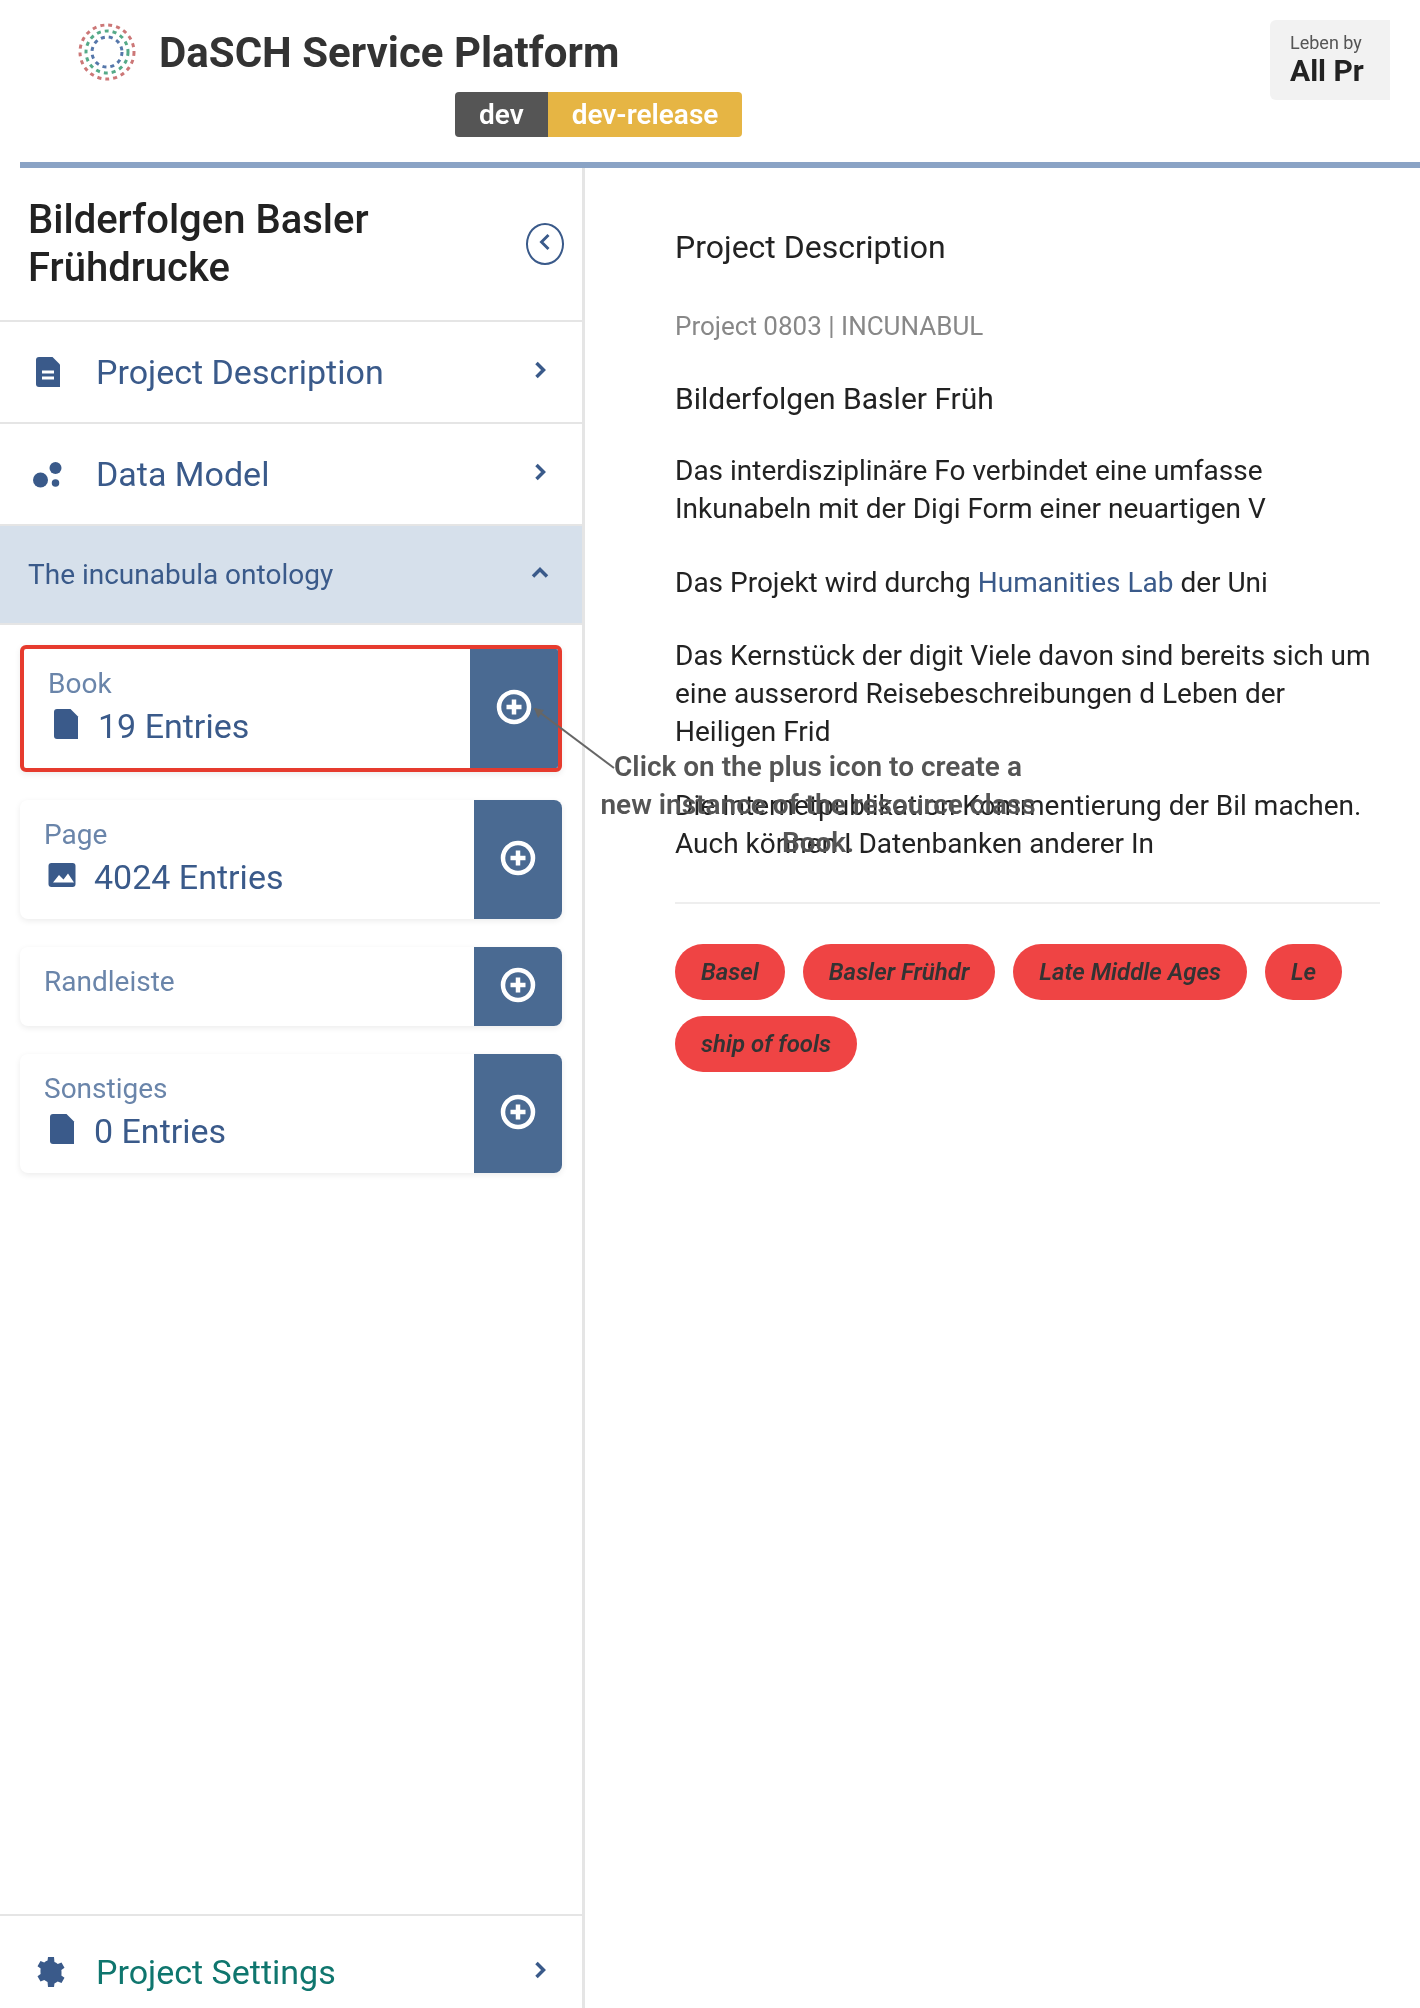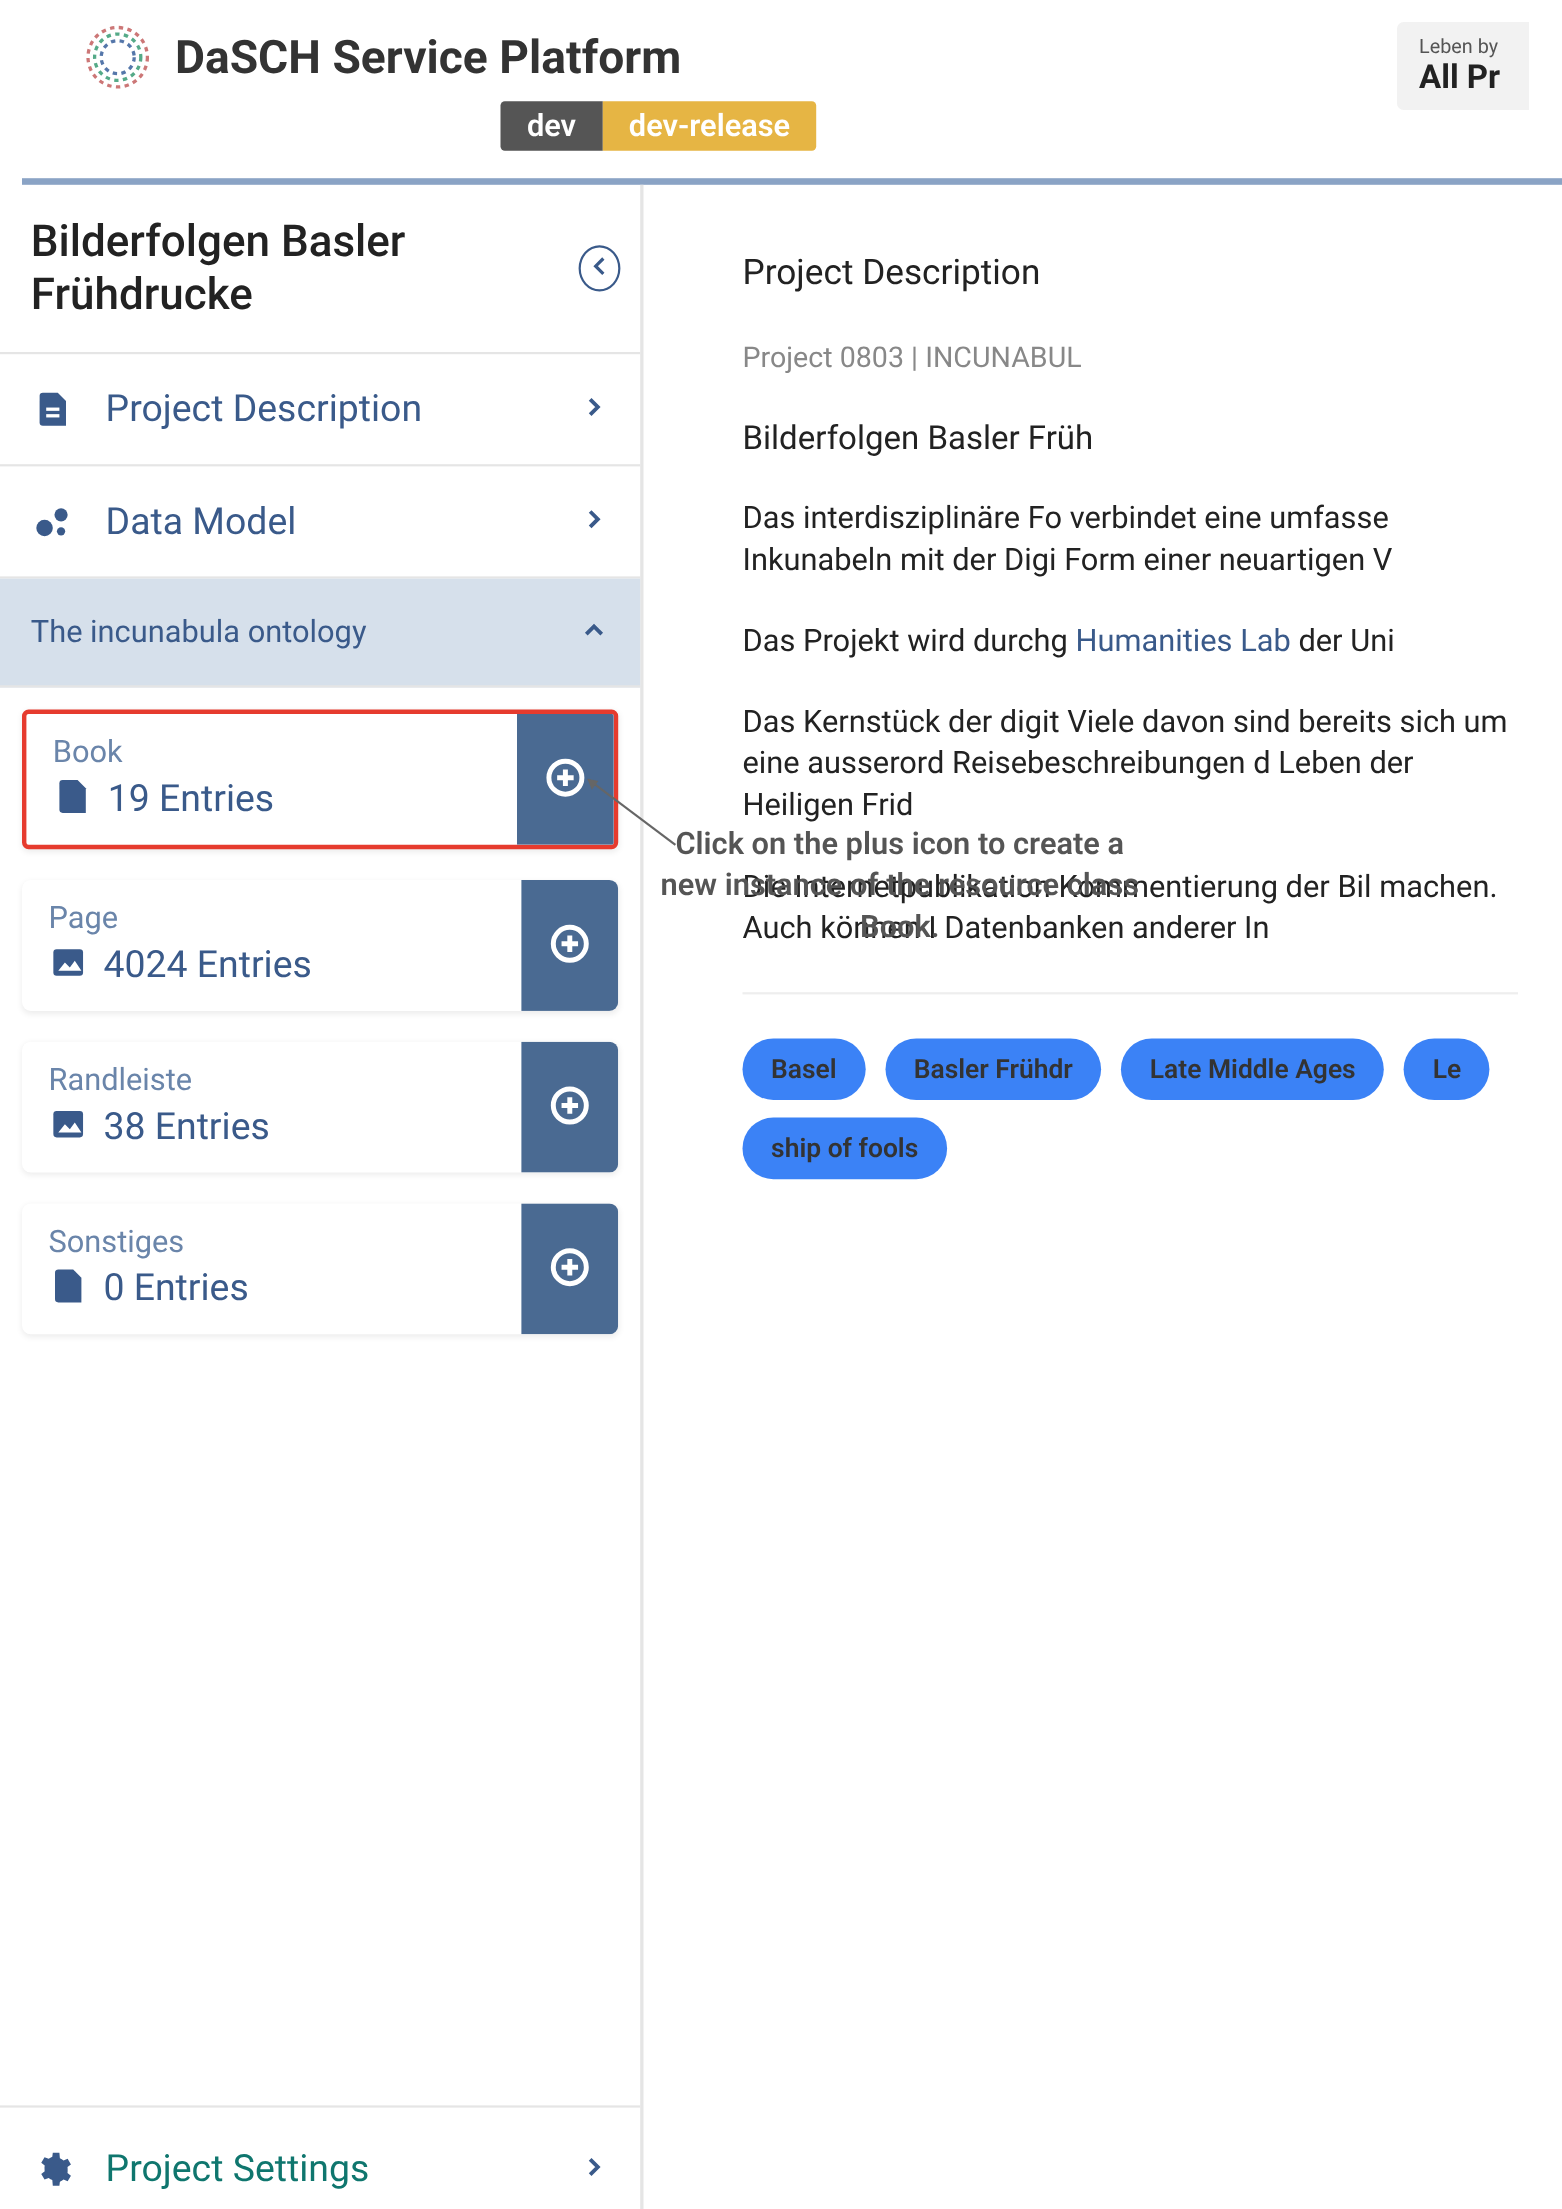--- a/index.html
+++ b/index.html
@@ -239,26 +239,27 @@
   .content a { color: #3a5a8a; text-decoration: none; }
   .chips {
     margin-top: 40px;
     padding-top: 40px;
     border-top: 2px solid #eee;
     display: flex;
     flex-wrap: wrap;
     gap: 16px 18px;
   }
   .chip {
-    background: #3b82f6;
+    background: #ef4444;
     border-radius: 30px;
     padding: 14px 26px;
     font-size: 24px;
     font-weight: 600;
     color: #333;
+    font-style: italic;
   }
 
   
   .ic-lg svg { width: 36px; height: 36px; }
   .ic-md svg { width: 28px; height: 28px; }
 </style>
 </head>
 <body>
 
 <div class="header">
@@ -368,27 +369,20 @@
                 <circle cx="12" cy="12" r="10"></circle>
                 <line x1="12" y1="7" x2="12" y2="17"></line>
                 <line x1="7" y1="12" x2="17" y2="12"></line>
               </svg></span>
         </div>
       </div>
 
       <div class="resource-card">
         <div class="resource-body">
           <div class="res-name">Randleiste</div>
-          <div class="res-row">
-            <span class="ic-lg"><svg viewBox="0 0 24 24">
-                  <rect x="3" y="4" width="18" height="16" rx="2"></rect>
-                  <polygon points="6 17 10 12 13 15 16 11 20 17" fill="#fff"></polygon>
-                </svg></span>
-            <span class="res-count">38 Entries</span>
-          </div>
         </div>
         <div class="add-slab">
           <span class="ic-lg"><svg viewBox="0 0 24 24">
                 <circle cx="12" cy="12" r="10"></circle>
                 <line x1="12" y1="7" x2="12" y2="17"></line>
                 <line x1="7" y1="12" x2="17" y2="12"></line>
               </svg></span>
         </div>
       </div>
 

